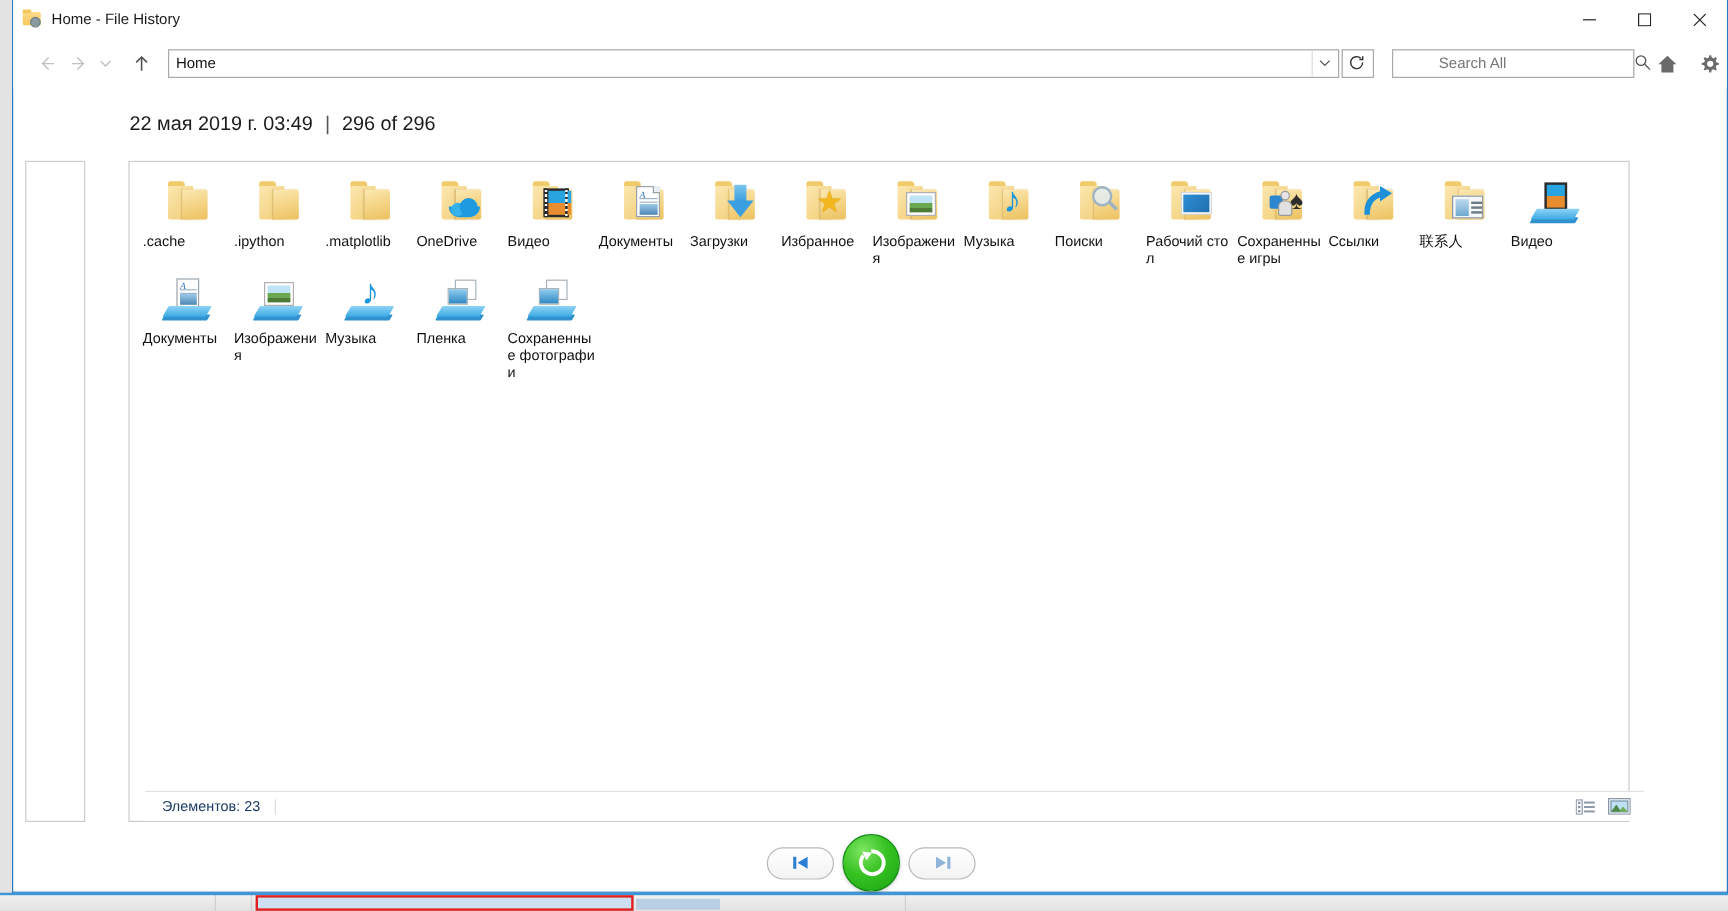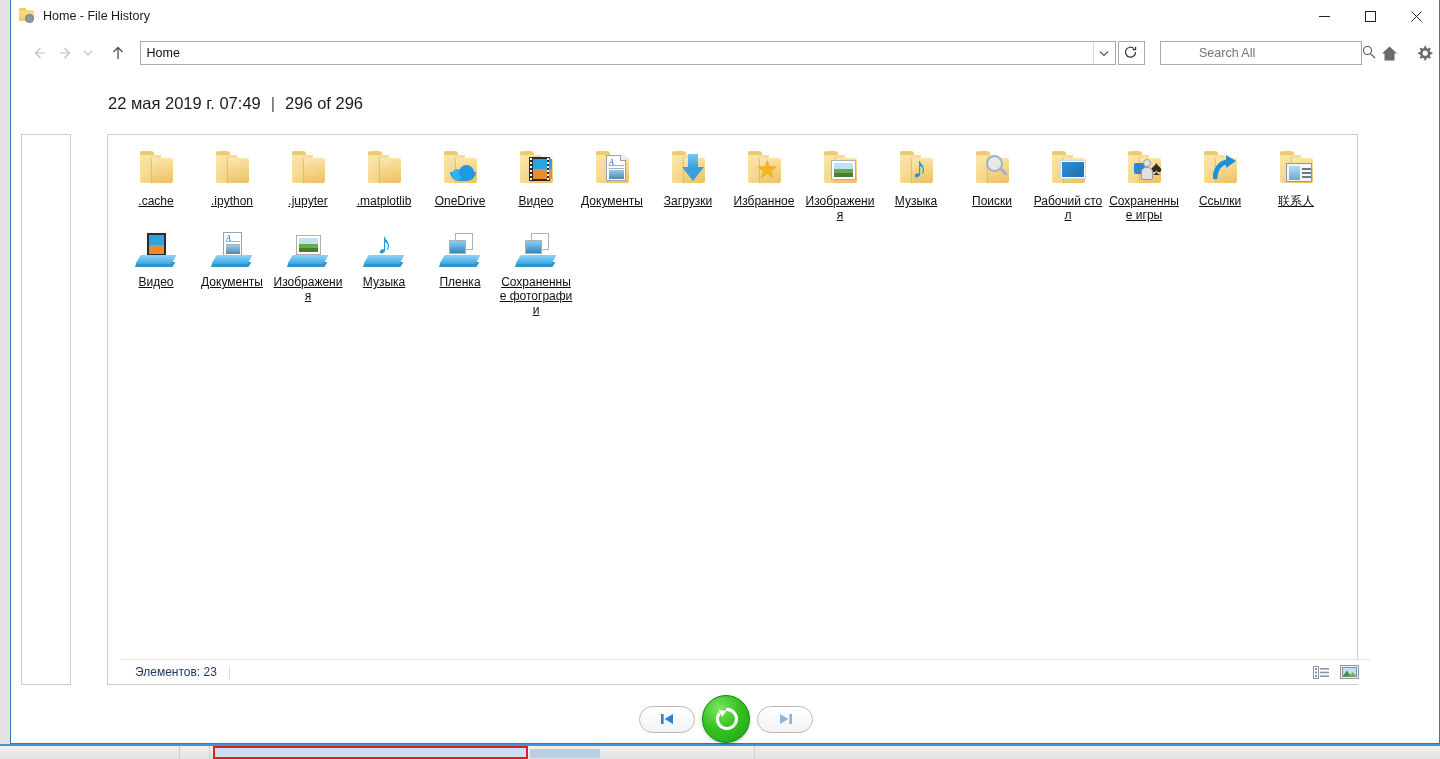--- a/index.html
+++ b/index.html
@@ -181,24 +181,23 @@
     width: 76px; min-height: 72px;
     display: flex; flex-direction: column; align-items: center;
     padding-top: 8px;
     cursor: default;
   }
   .item-icon {
     width: 48px; height: 40px; position: relative; flex: none;
   }
   .item-label {
     margin-top: 5px;
-    width: 74px; text-align: center;
+    width: 74px; 
     font-size: 12px; line-height: 14px; color: #111;
     word-break: break-all;
-    text-decoration: underline;
   }
 
   
   .folder { position: absolute; left: 8px; top: 2px; width: 33px; height: 33px; }
   .folder .tab {
     position: absolute; left: 0; top: 0; width: 14px; height: 5px;
     background: #f0cb6b; border-radius: 2px 3px 0 0;
   }
   .folder .back {
     position: absolute; left: 0; top: 4px; width: 21px; height: 28px;
@@ -600,21 +599,21 @@
     </div>
     <div class="tool-icon-btn" id="settings-btn">
       <svg width="17" height="17" viewBox="0 0 17 17">
         <path d="M8.5,1 L10,1 L10.4,3 L12,3.7 L13.7,2.6 L14.8,3.7 L13.7,5.4 L14.4,7 L16.4,7.4 L16.4,9 L14.4,9.4 L13.7,11 L14.8,12.7 L13.7,13.8 L12,12.7 L10.4,13.4 L10,15.4 L8.5,15.4 L8.1,13.4 L6.5,12.7 L4.8,13.8 L3.7,12.7 L4.8,11 L4.1,9.4 L2.1,9 L2.1,7.4 L4.1,7 L4.8,5.4 L3.7,3.7 L4.8,2.6 L6.5,3.7 L8.1,3 Z" fill="#6a6a6a"></path>
         <circle cx="9.2" cy="8.2" r="2.6" fill="#ffffff"></circle>
       </svg>
     </div>
   </div>
 
   <div id="date-header">
-    <span>22 мая 2019 г. 07:49</span><span class="sep">|</span><span>296 of 296</span>
+    <span>22 мая 2019 г. 03:49</span><span class="sep">|</span><span>296 of 296</span>
   </div>
 
   <div id="nav-pane"></div>
 
   <div id="content-pane">
     <div id="items-grid">
         <div class="item">
           <div class="item-icon">
             <div class="folder">
               <div class="tab"></div>
@@ -626,30 +625,20 @@
         </div>
         <div class="item">
           <div class="item-icon">
             <div class="folder">
               <div class="tab"></div>
               <div class="back"></div>
               <div class="front"></div>
             </div>
           </div>
           <div class="item-label">.ipython</div>
-        </div>
-        <div class="item">
-          <div class="item-icon">
-            <div class="folder">
-              <div class="tab"></div>
-              <div class="back"></div>
-              <div class="front"></div>
-            </div>
-          </div>
-          <div class="item-label">.jupyter</div>
         </div>
         <div class="item">
           <div class="item-icon">
             <div class="folder">
               <div class="tab"></div>
               <div class="back"></div>
               <div class="front"></div>
             </div>
           </div>
           <div class="item-label">.matplotlib</div>

